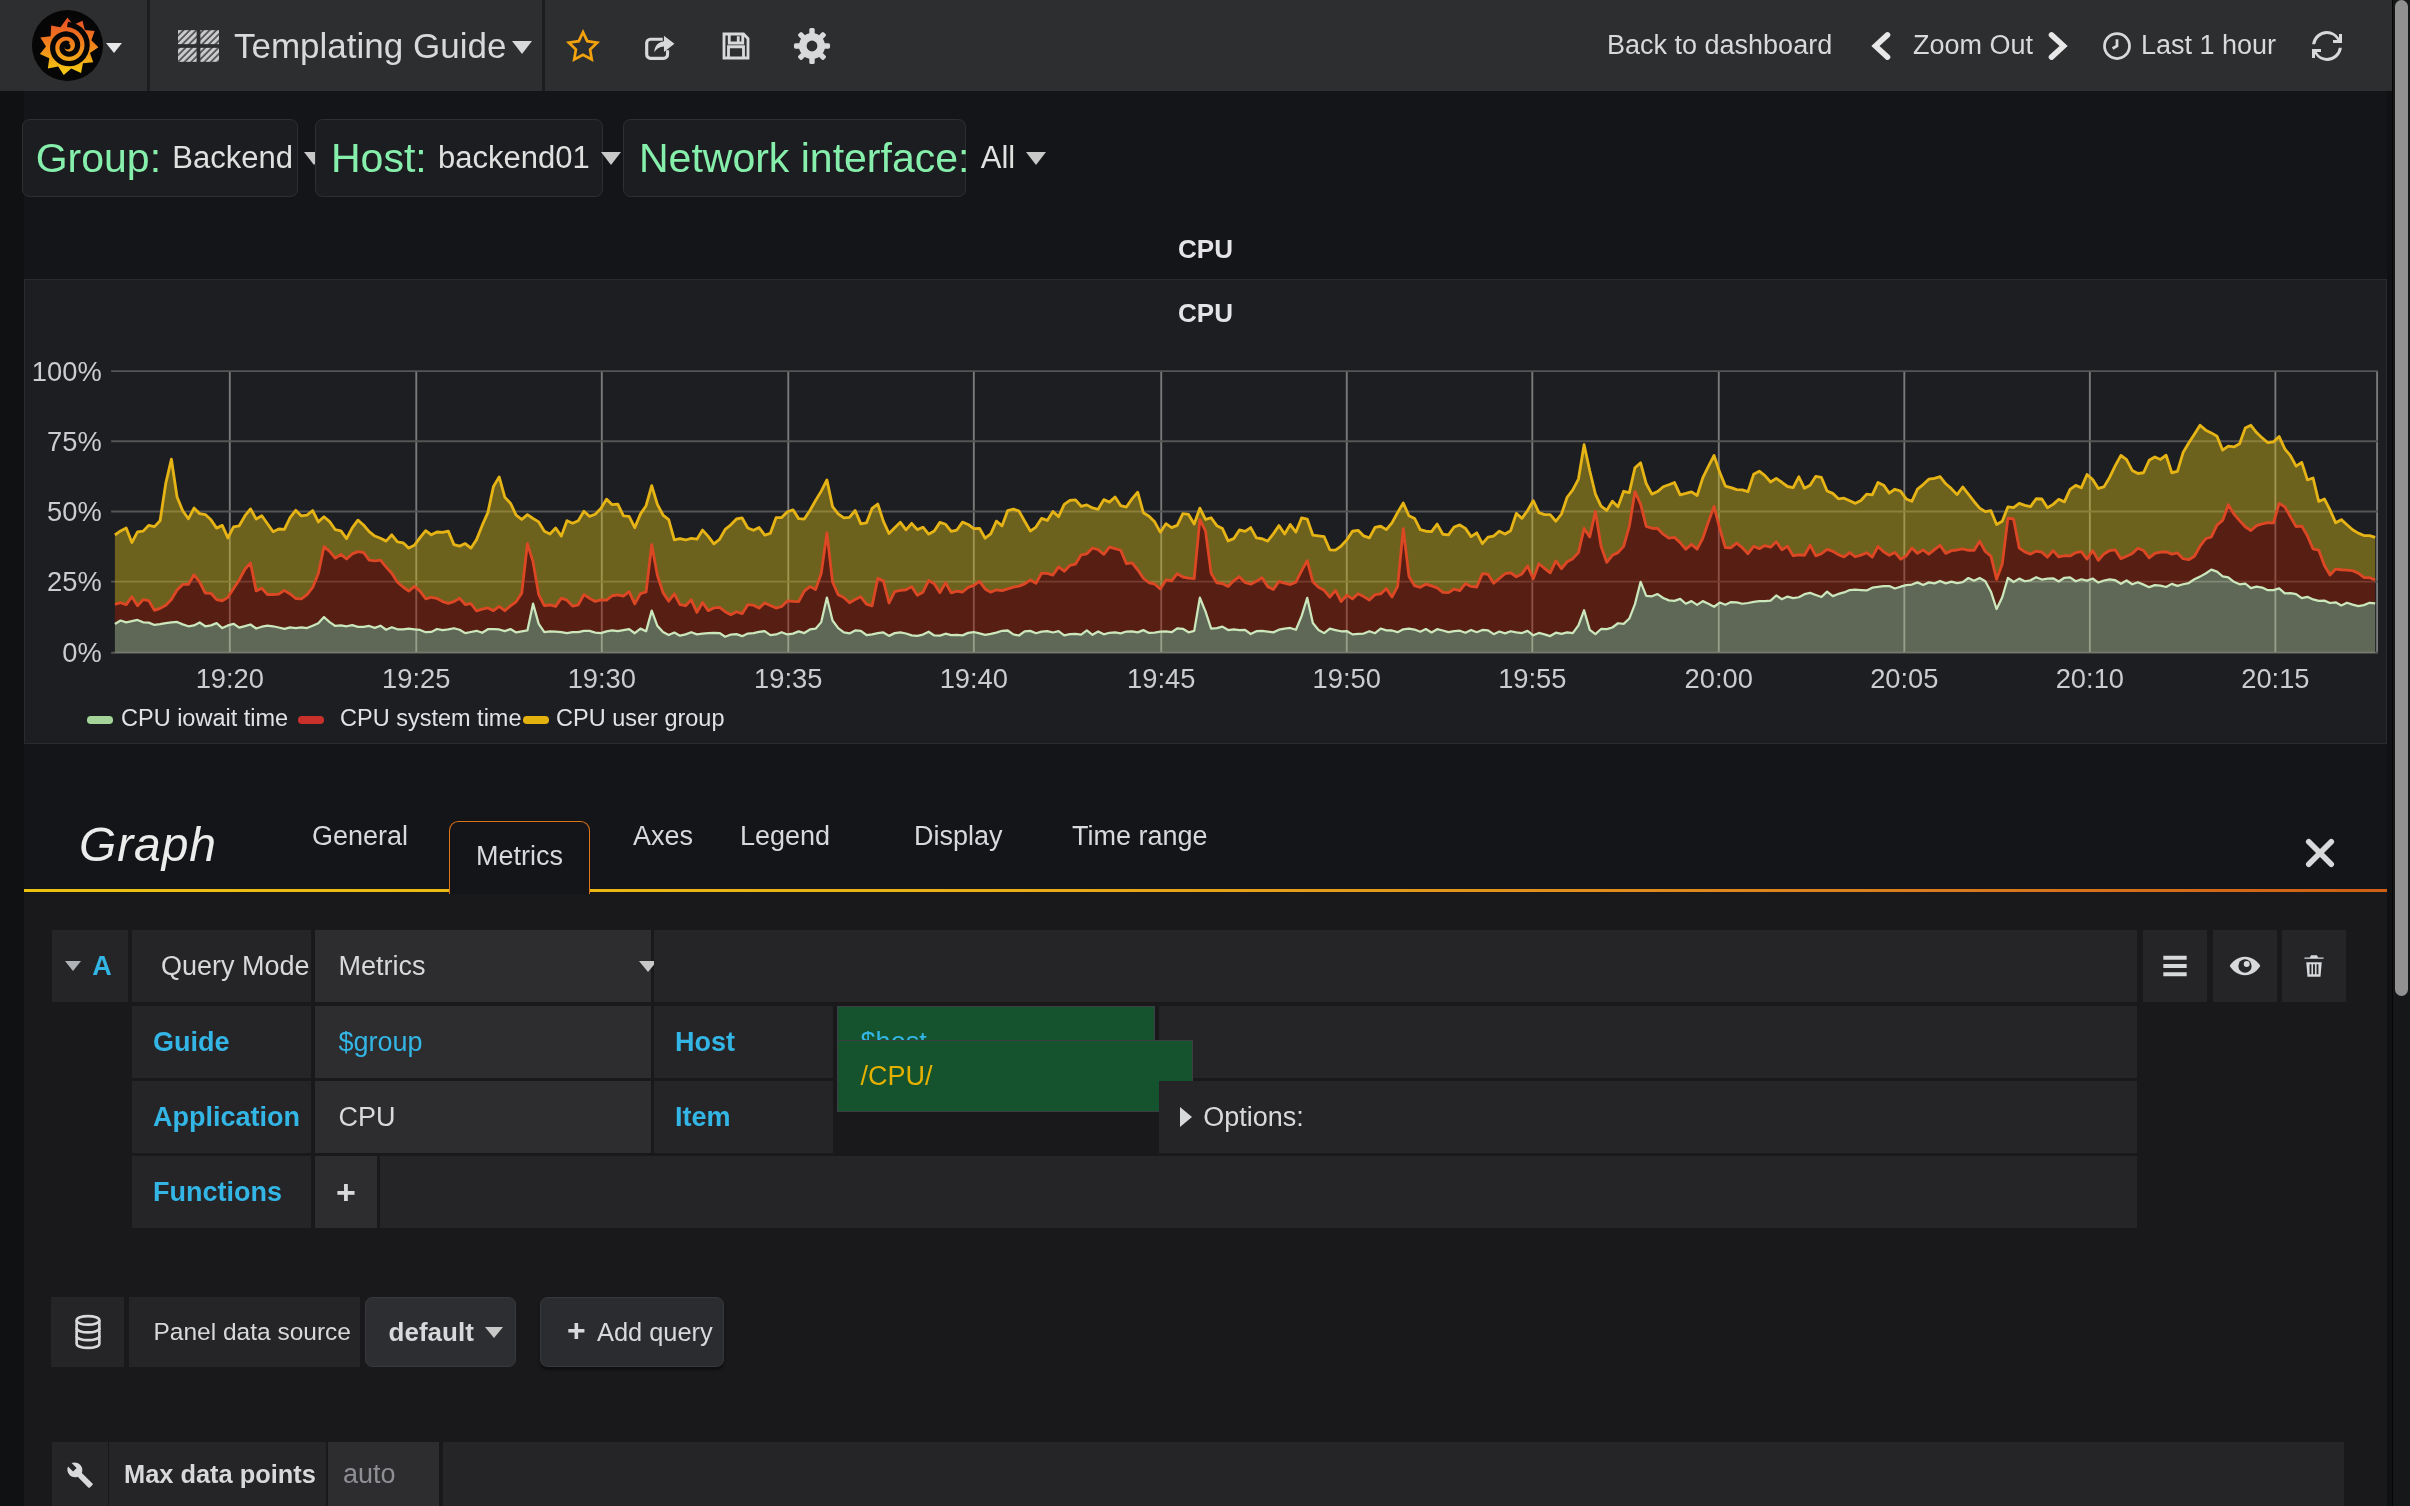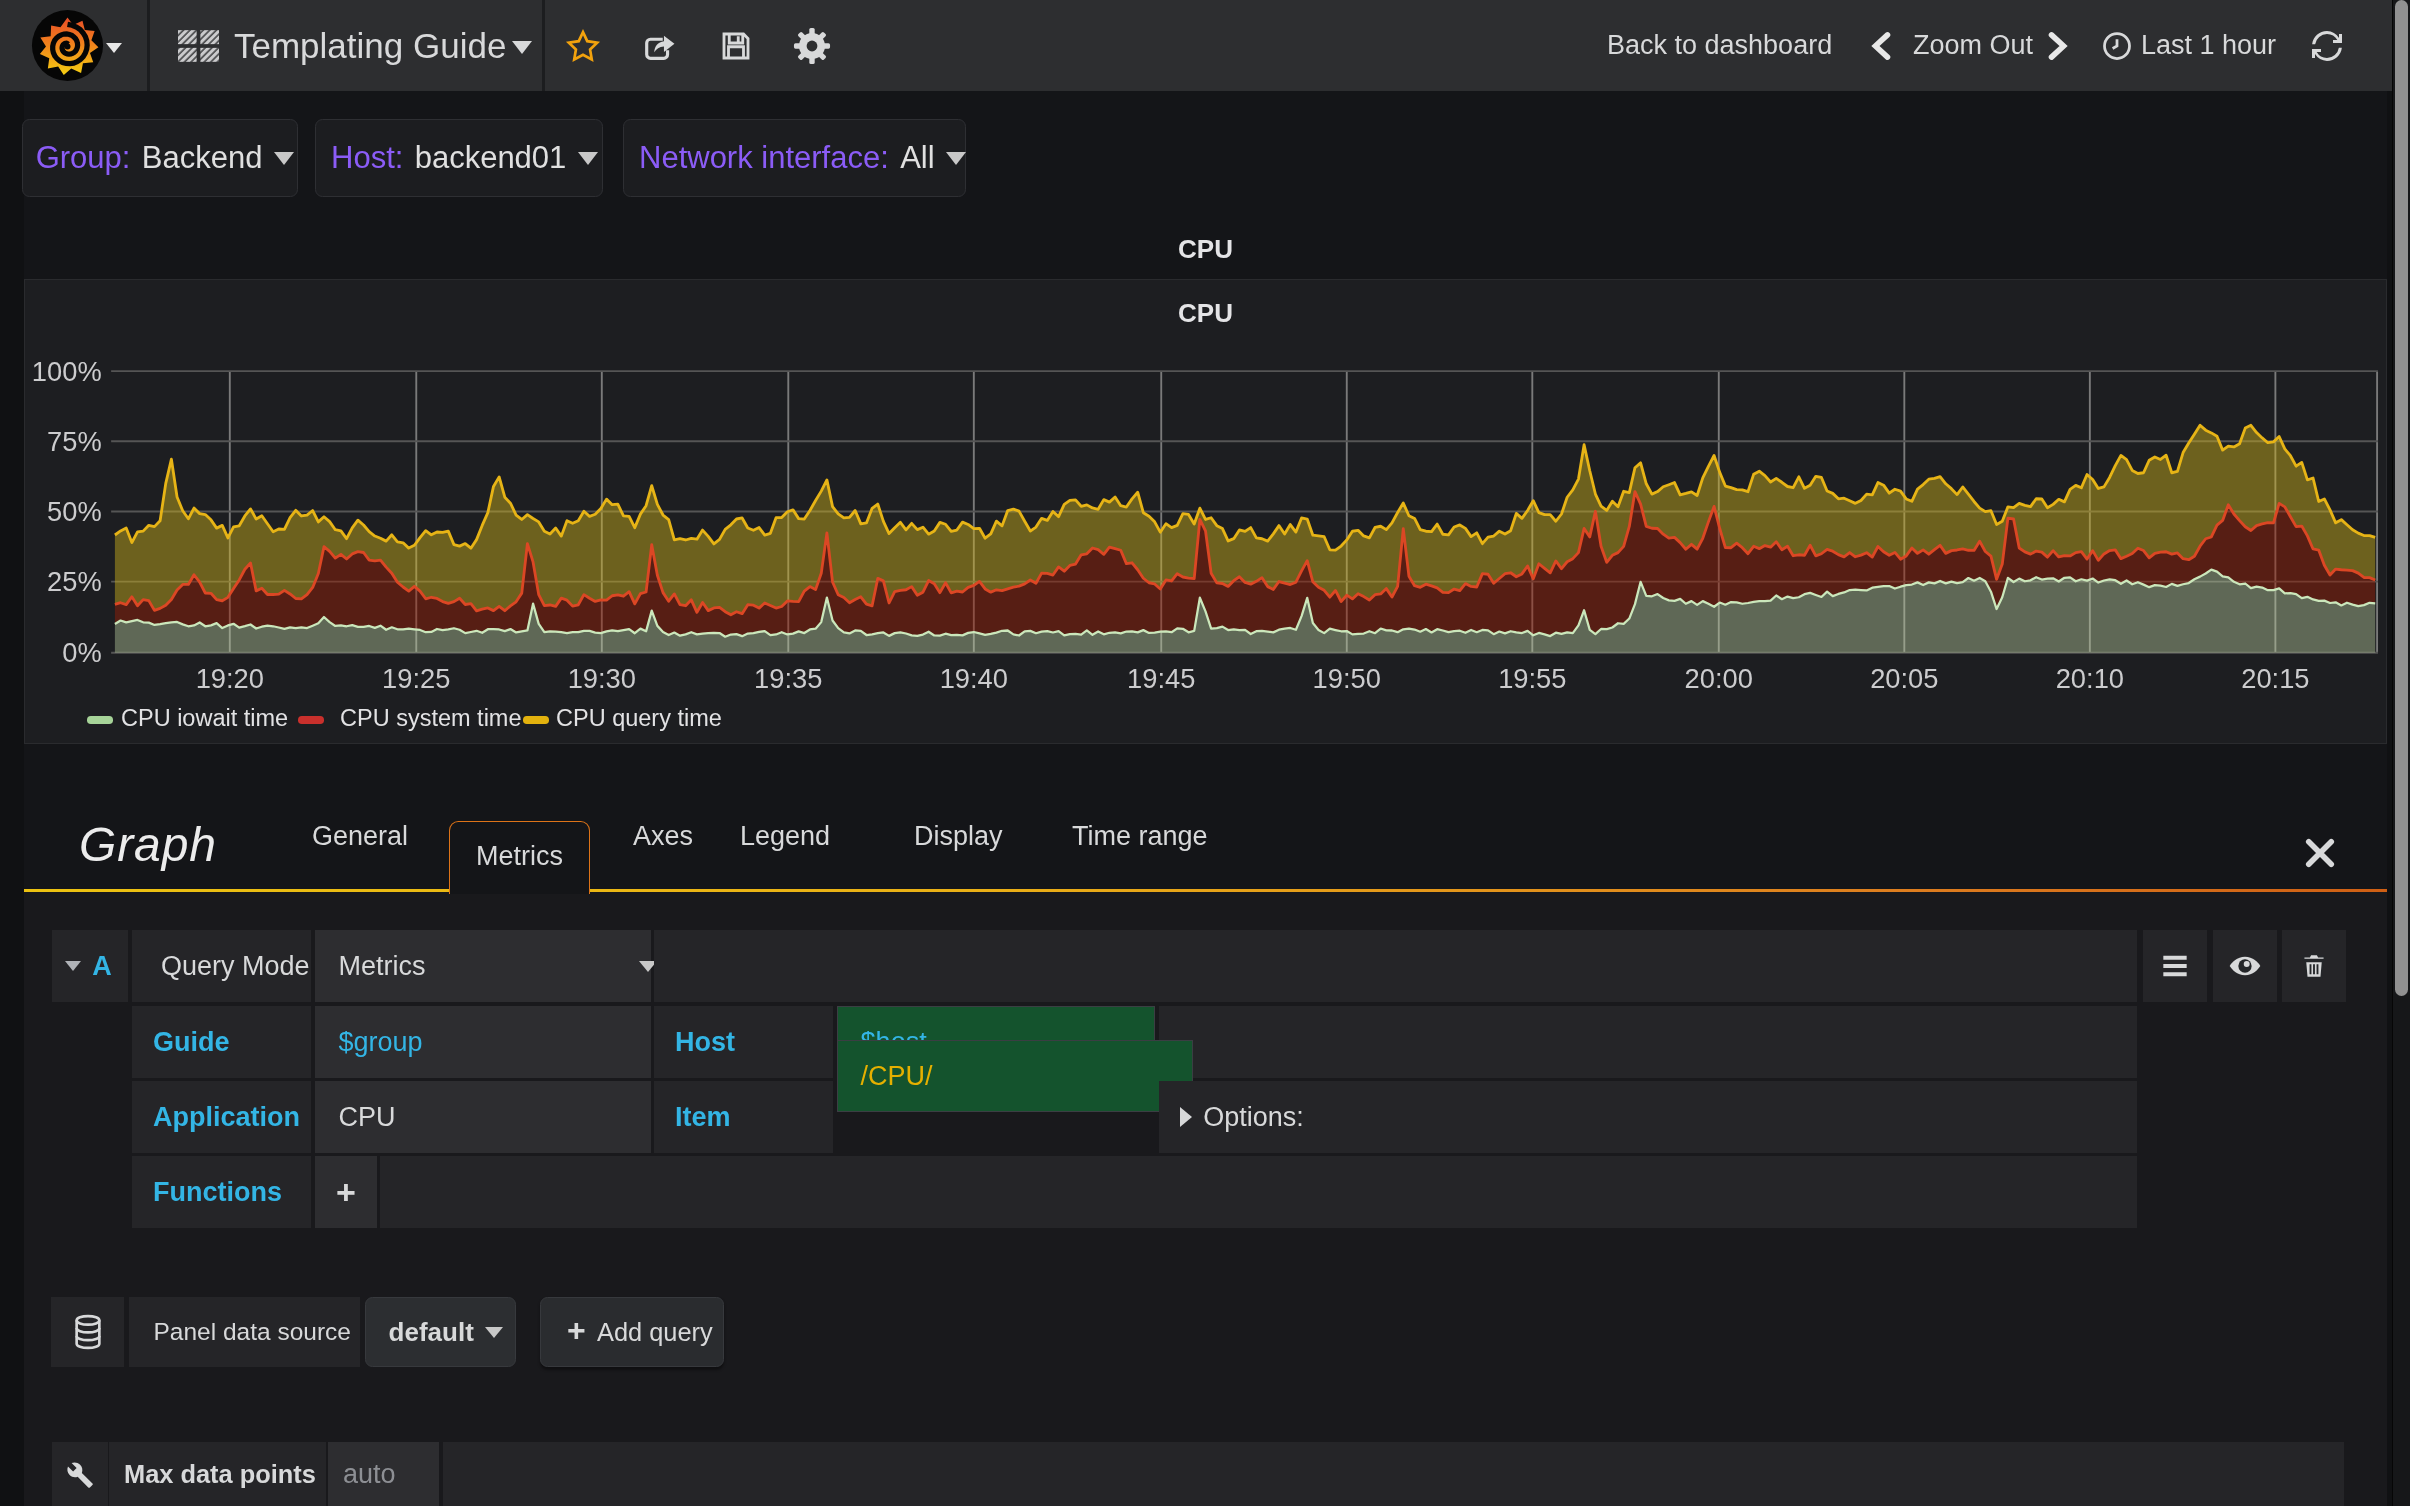--- a/index.html
+++ b/index.html
@@ -9,21 +9,21 @@
 #root { position:relative; width:2411px; height:1507px; overflow:hidden; }
 .abs { position:absolute; }
 
 #navbar { position:absolute; left:0; top:0; width:2411px; height:91px; background:#2d2e30; }
 .navdiv { position:absolute; top:0; width:2.8px; height:91px; background:#1c1d1f; }
 .navtxt { position:absolute; font-size:27px; color:#d8d9da; white-space:nowrap; }
 
 .tplbox { position:absolute; height:78px; background:#1c1d20; border:1.9px solid #2e2f33; border-radius:7.5px; }
 .tplbox .inner { position:absolute; left:0; top:0; right:0; bottom:0; display:flex; align-items:center; }
 .tplbox .caret { margin-left:11.3px; }
-.tpllabel { color:#8b5cf6; font-size:31px; white-space:nowrap; }
+.tpllabel { color:#86efac; font-size:41px; white-space:nowrap; }
 .tplval { color:#e0e0e0; font-size:31px; margin-left:11.3px; white-space:nowrap; }
 .caret { display:inline-block; width:0; height:0; border-left:10.4px solid transparent; border-right:10.4px solid transparent; border-top:13px solid #c8c8c8; margin-left:15px; }
 
 #panel { position:absolute; left:23.5px; top:279px; width:2363px; height:465px; background:#1d1e21; border:0.9px solid #2a2b2e; }
 .ax { font-size:29px; fill:#ccccce; font-family:"Liberation Sans",sans-serif; }
 .ptitle { position:absolute; width:2411px; text-align:center; font-size:26px; font-weight:bold; color:#e4e4e6; }
 
 .lgswatch { position:absolute; width:26px; height:7.5px; border-radius:3.8px; top:716px; }
 .lgtext { position:absolute; top:705px; font-size:23.5px; color:#e2e2e4; white-space:nowrap; }
 
@@ -184,21 +184,21 @@
 <text x="108" y="478.5" text-anchor="end" class="ax">75%</text>
 <text x="108" y="553" text-anchor="end" class="ax">50%</text>
 <text x="108" y="627.5" text-anchor="end" class="ax">25%</text>
 <text x="108" y="703" text-anchor="end" class="ax">0%</text>
 </svg>
 <div class="lgswatch" style="left:87px;background:#a6d398;"></div>
 <div class="lgtext" style="left:121px;">CPU iowait time</div>
 <div class="lgswatch" style="left:298px;background:#c9302c;"></div>
 <div class="lgtext" style="left:340px;">CPU system time</div>
 <div class="lgswatch" style="left:523px;background:#e3b20e;"></div>
-<div class="lgtext" style="left:556px;">CPU query time</div>
+<div class="lgtext" style="left:556px;">CPU user group</div>
 
 <div id="graphtitle">Graph</div>
 <div class="tab" style="left:312px;">General</div>
 <div class="abs" style="left:449px;top:821px;width:141px;height:73px;background:#141518;border:1.9px solid #dd7318;border-bottom:none;border-radius:9.4px 9.4px 0 0;z-index:3;text-align:center;">
   <div style="font-size:27px;color:#d8d9da;margin-top:19px;">Metrics</div>
 </div>
 <div class="tab" style="left:633px;">Axes</div>
 <div class="tab" style="left:740px;">Legend</div>
 <div class="tab" style="left:914px;">Display</div>
 <div class="tab" style="left:1072px;">Time range</div>

